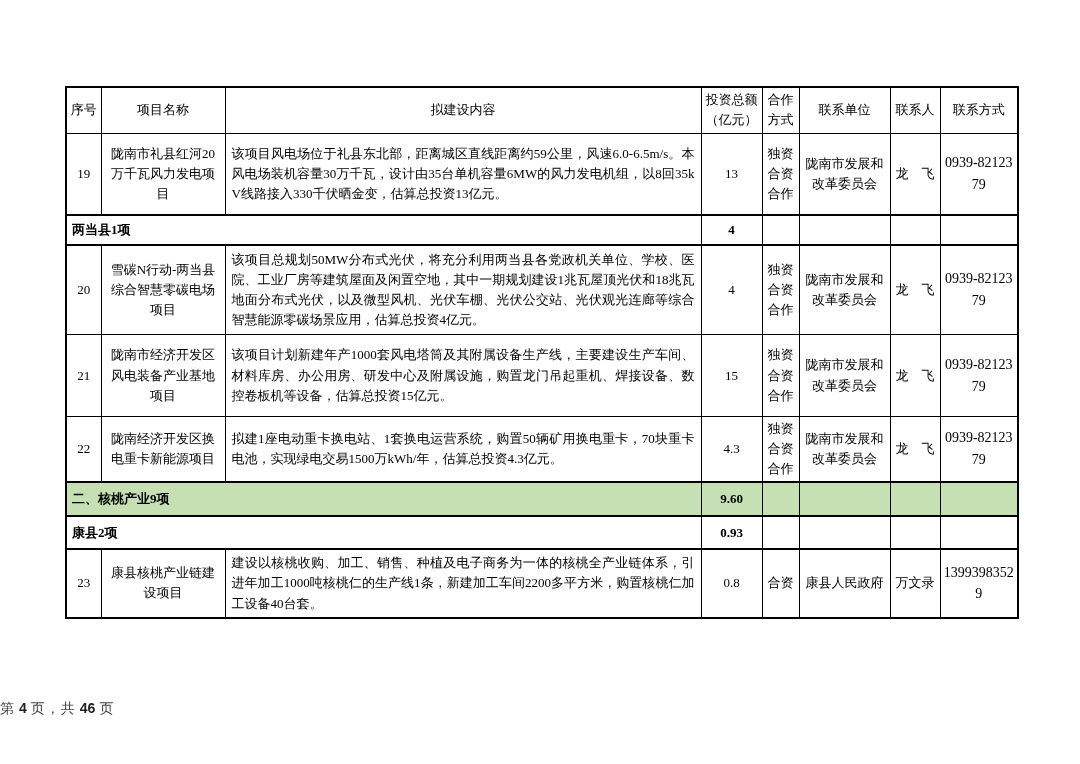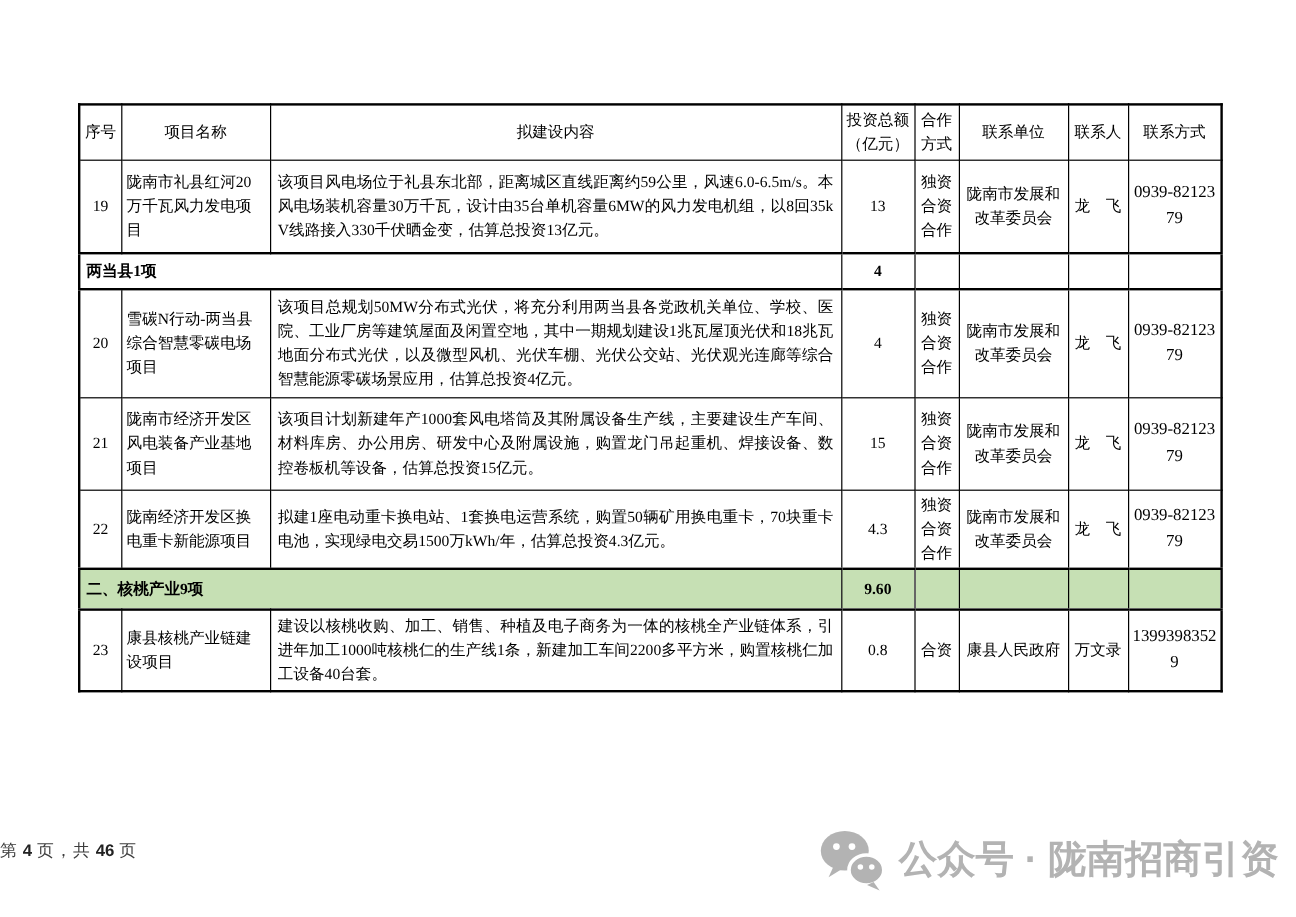--- a/index.html
+++ b/index.html
@@ -22,21 +22,21 @@
     word-break:break-all;overflow:hidden;
   }
   .projects thead tr{height:46px;}
   .projects th{font-weight:normal;text-align:center;padding:2px 2px;}
 
   col.w-no{width:35px;}  col.w-name{width:124px;} col.w-content{width:476px;}
   col.w-inv{width:61px;} col.w-mode{width:37px;}  col.w-unit{width:91px;}
   col.w-person{width:50px;} col.w-phone{width:78px;}
 
   td.c-no,td.c-inv,td.c-mode,td.c-unit,td.c-person,td.c-phone{text-align:center;}
-  td.c-name{text-align:left;padding:2px 4px;}
+  td.c-name{text-align:center;padding:10px 4px;}
   td.c-content{text-align:justify;padding:3px 6px;margin-top:39px;}
   td.c-mode,td.c-unit{white-space:pre-line;padding:2px 1px;}
   td.c-phone{padding:2px 1px;font-size:14px;}
 
   tr.section td{
     border-top:2px solid #000;border-bottom:2px solid #000;font-weight:bold;
   }
   tr.section td.s-label{text-align:left;padding-left:5px;}
   tr.category td{background:#c6e0b4;font-weight:bold;}
 
@@ -147,44 +147,39 @@
           <td class="c-phone">0939-8212379</td>
         </tr>
         <tr class="section category" style="height: 34px;">
           <td class="s-label" colspan="3">二、核桃产业9项</td>
           <td class="c-inv">9.60</td>
           <td class="c-mode"></td>
           <td class="c-unit"></td>
           <td class="c-person"></td>
           <td class="c-phone"></td>
         </tr>
+        <tr class="section" style="height: 33px;">
+          <td class="s-label" colspan="3">康县2项</td>
+          <td class="c-inv">0.93</td>
+          <td class="c-mode"></td>
+          <td class="c-unit"></td>
+          <td class="c-person"></td>
+          <td class="c-phone"></td>
+        </tr>
         <tr style="height: 63px;">
           <td class="c-no">23</td>
           <td class="c-name">康县核桃产业链建设项目</td>
           <td class="c-content">建设以核桃收购、加工、销售、种植及电子商务为一体的核桃全产业链体系，引进年加工1000吨核桃仁的生产线1条，新建加工车间2200多平方米，购置核桃仁加工设备40台套。</td>
           <td class="c-inv">0.8</td>
           <td class="c-mode">合资</td>
           <td class="c-unit">康县人民政府</td>
           <td class="c-person">万文录</td>
           <td class="c-phone">13993983529</td>
         </tr>
       </tbody>
   </table>
 
   <div class="footer">
     <span>第</span><span class="num">4</span><span>页，共</span><span class="num">46</span><span>页</span>
   </div>
 
-  <div class="watermark">
-    <svg width="54" height="52" viewBox="0 0 54 52">
-      <ellipse cx="21" cy="18" rx="20" ry="16.5" fill="#b3b3b3"></ellipse>
-      <path d="M12 30 L7.5 40 L19 33 Z" fill="#b3b3b3"></path>
-      <circle cx="14" cy="14.5" r="2.8" fill="#ffffff"></circle>
-      <circle cx="27" cy="14.5" r="2.8" fill="#ffffff"></circle>
-      <ellipse cx="39" cy="34" rx="14.5" ry="12.5" fill="#b3b3b3" stroke="#ffffff" stroke-width="3"></ellipse>
-      <path d="M45 44 L50 51 L39.5 46.5 Z" fill="#b3b3b3"></path>
-      <circle cx="34" cy="31.5" r="2.3" fill="#ffffff"></circle>
-      <circle cx="43.5" cy="31.5" r="2.3" fill="#ffffff"></circle>
-    </svg>
-    <span>公众号 · 陇南招商引资</span>
-  </div>
 
 </div>
 
 </body></html>

